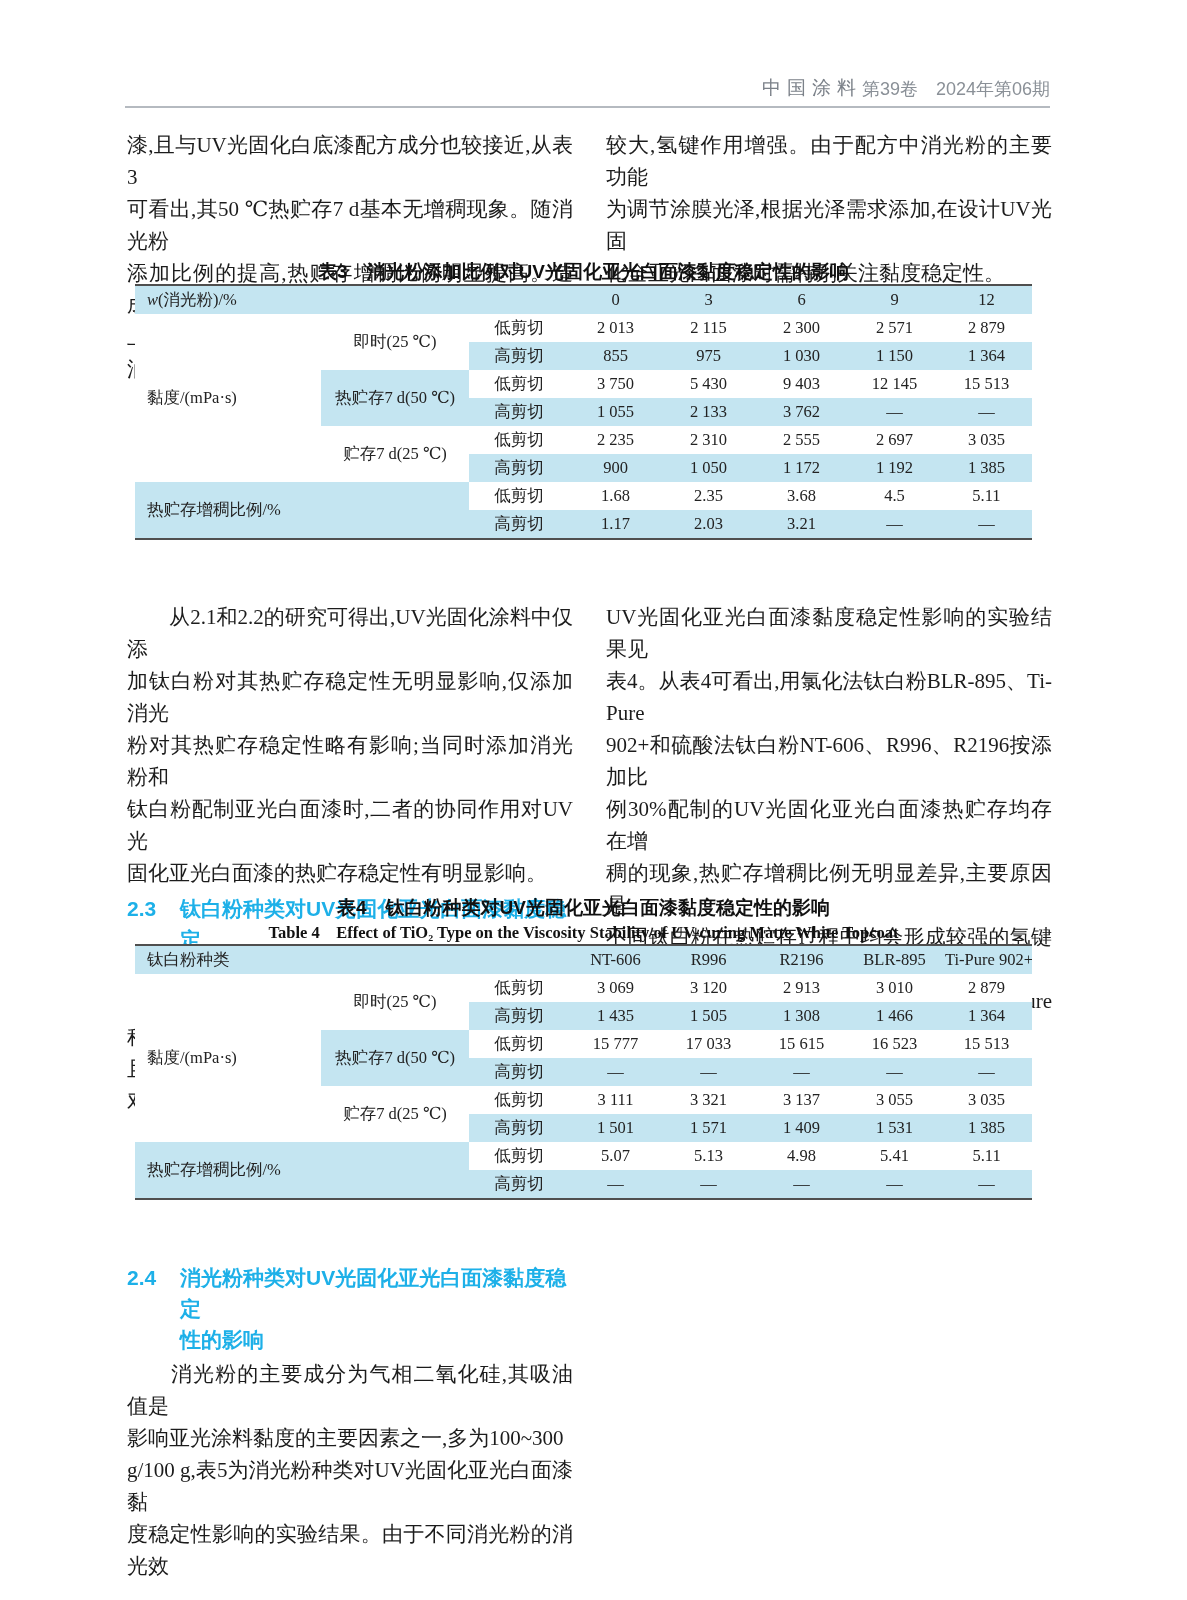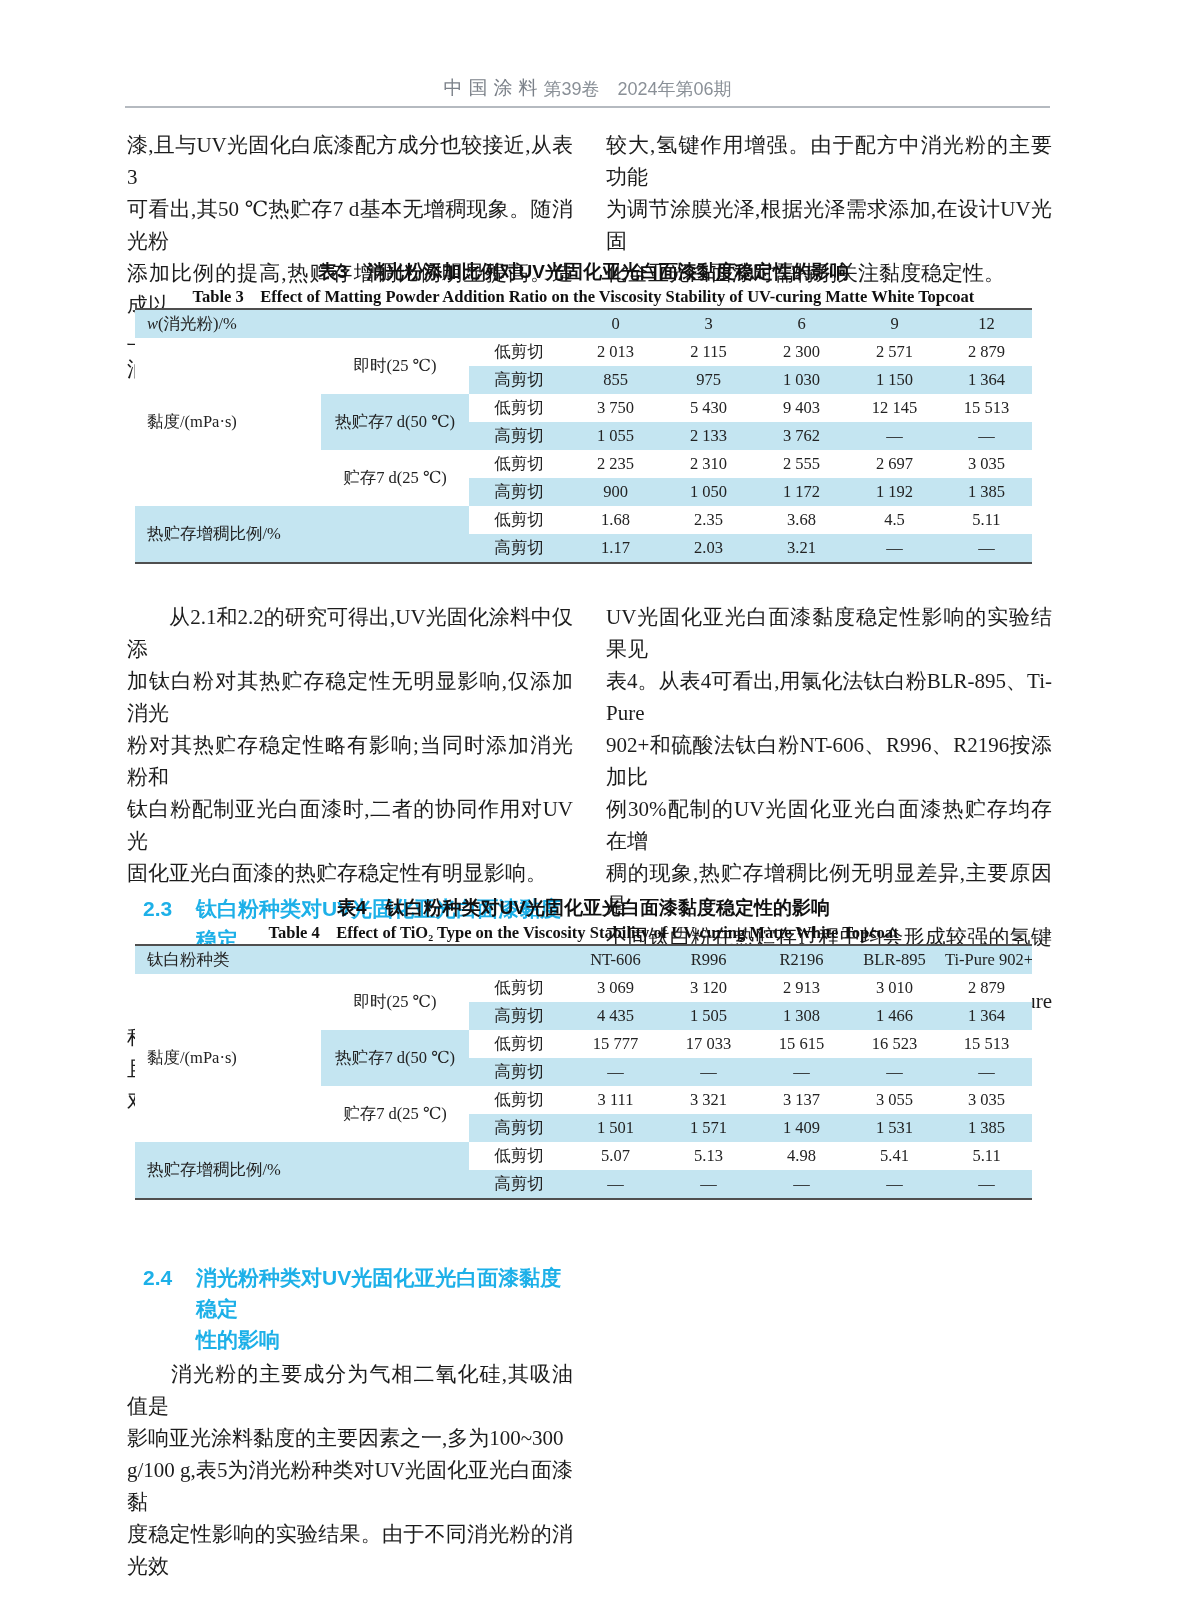--- a/index.html
+++ b/index.html
@@ -1,35 +1,35 @@
 <!DOCTYPE html>
 <html><head>
 <meta charset="utf-8">
 <style>
   html,body{margin:0;padding:0;background:#ffffff;}
   .page{position:relative;width:1187px;height:1600px;background:#fff;overflow:hidden;
         font-family:"Liberation Serif","DejaVu Serif",serif;color:#222;}
 
   
   .pg-header{position:absolute;left:125px;top:74px;width:925px;height:34px;
-             border-bottom:2px solid #b5bac0;display:flex;justify-content:center;align-items:flex-end;
+             border-bottom:2px solid #b5bac0;display:flex;justify-content:flex-end;align-items:flex-end;
              padding-bottom:5px;box-sizing:border-box;}
   .journal{font-family:"Liberation Sans","DejaVu Sans",sans-serif;font-size:19px;color:#7b8189;letter-spacing:6px;}
   .issue{font-family:"Liberation Sans","DejaVu Sans",sans-serif;font-size:18px;color:#8a9097;}
 
   
   .cols{position:absolute;left:127px;width:925px;display:flex;gap:33px;}
   .col{width:446px;font-size:21px;line-height:32px;color:#1c1c1c;}
   .para{white-space:pre-line;text-align:justify;}
   .cols-top{top:129px;}
   .cols-mid{top:601px;}
   .cols-bottom{top:1262px;}
 
   
-  .sec-heading{position:relative;padding-left:53px;margin:4px 0 3px 16px;
+  .sec-heading{position:relative;padding-left:53px;margin:4px 0 3px 0;
                font-family:"Liberation Sans","DejaVu Sans",sans-serif;font-weight:bold;
                font-size:21px;line-height:31px;color:#1db0e8;}
   .sec-num{position:absolute;left:0;top:0;}
   .sec-title{white-space:pre-line;}
 
   
   .tbl-block{position:absolute;left:135px;width:897px;}
   .t-zh{text-align:center;font-family:"Liberation Sans","DejaVu Sans",sans-serif;font-weight:bold;
         font-size:19px;color:#111;line-height:24px;}
   .t-en{text-align:center;font-weight:bold;font-size:16.5px;color:#111;line-height:22px;margin-top:2px;}
@@ -65,21 +65,20 @@
 可看出,其50 ℃热贮存7 d基本无增稠现象。随消光粉
 添加比例的提高,热贮存增稠比例明显提高。造成以
 上现象的主要原因是当消光粉含量较高时,其吸油量</div>
     <div class="col para">较大,氢键作用增强。由于配方中消光粉的主要功能
 为调节涂膜光泽,根据光泽需求添加,在设计UV光固
 化全亚光白面漆时需特别关注黏度稳定性。</div>
   </div>
 
   <div class="tbl-block" style="top:260px">
     <div class="t-zh">表3　消光粉添加比例对UV光固化亚光白面漆黏度稳定性的影响</div>
-    <div class="t-en">Table 3 Effect of Matting Powder Addition Ratio on the Viscosity Stability of UV-curing Matte White Topcoat</div>
     <table class="jtable">
         <colgroup>
           <col style="width: 186px;">
           <col style="width: 148px;">
           <col style="width: 100px;">
           <col style="width: 93px;">
           <col style="width: 93px;">
           <col style="width: 93px;">
           <col style="width: 93px;">
           <col style="width: 91px;">
@@ -219,21 +218,21 @@
             <td class="c-white" rowspan="2">即时(25 ℃)</td>
             <td class="c-white">低剪切</td>
             <td class="c-white">3 069</td>
             <td class="c-white">3 120</td>
             <td class="c-white">2 913</td>
             <td class="c-white">3 010</td>
             <td class="c-white">2 879</td>
           </tr>
           <tr>
             <td class="c-blue">高剪切</td>
-            <td class="c-blue">4 435</td>
+            <td class="c-blue">1 435</td>
             <td class="c-blue">1 505</td>
             <td class="c-blue">1 308</td>
             <td class="c-blue">1 466</td>
             <td class="c-blue">1 364</td>
           </tr>
           <tr>
             <td class="c-blue" rowspan="2">热贮存7 d(50 ℃)</td>
             <td class="c-white">低剪切</td>
             <td class="c-white">15 777</td>
             <td class="c-white">17 033</td>

